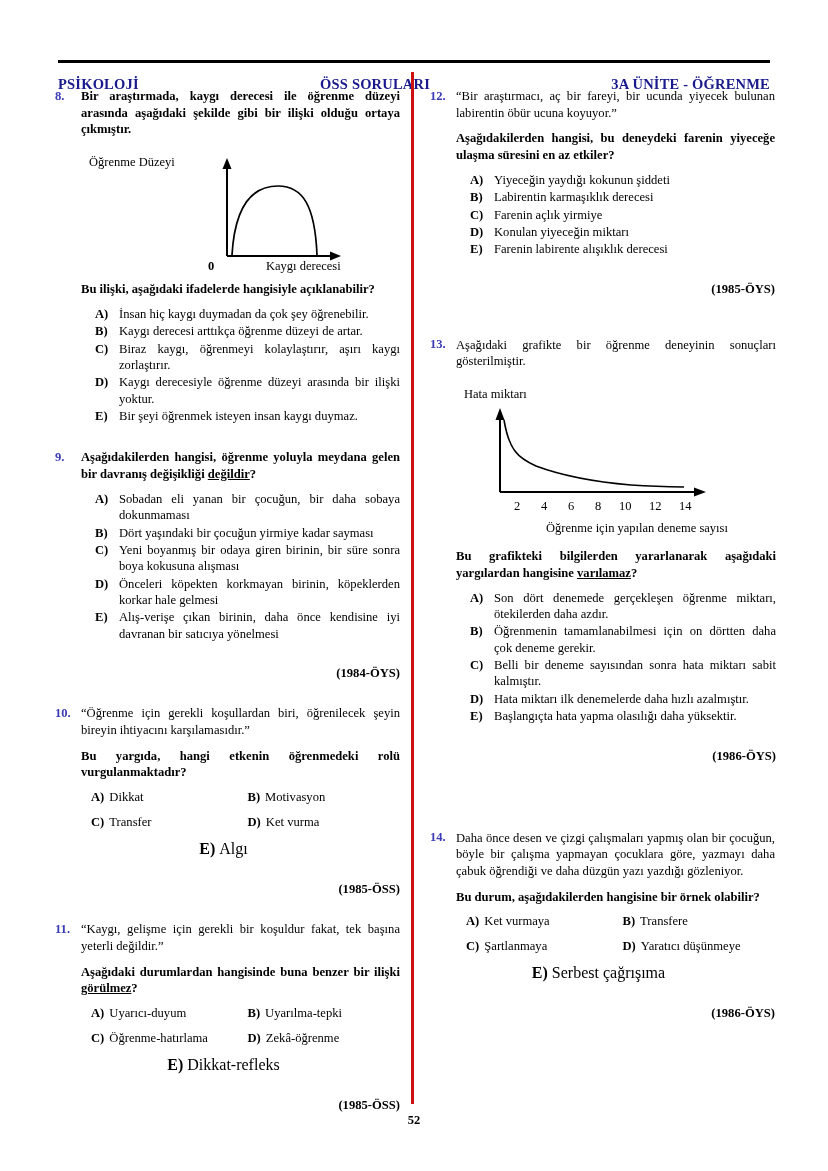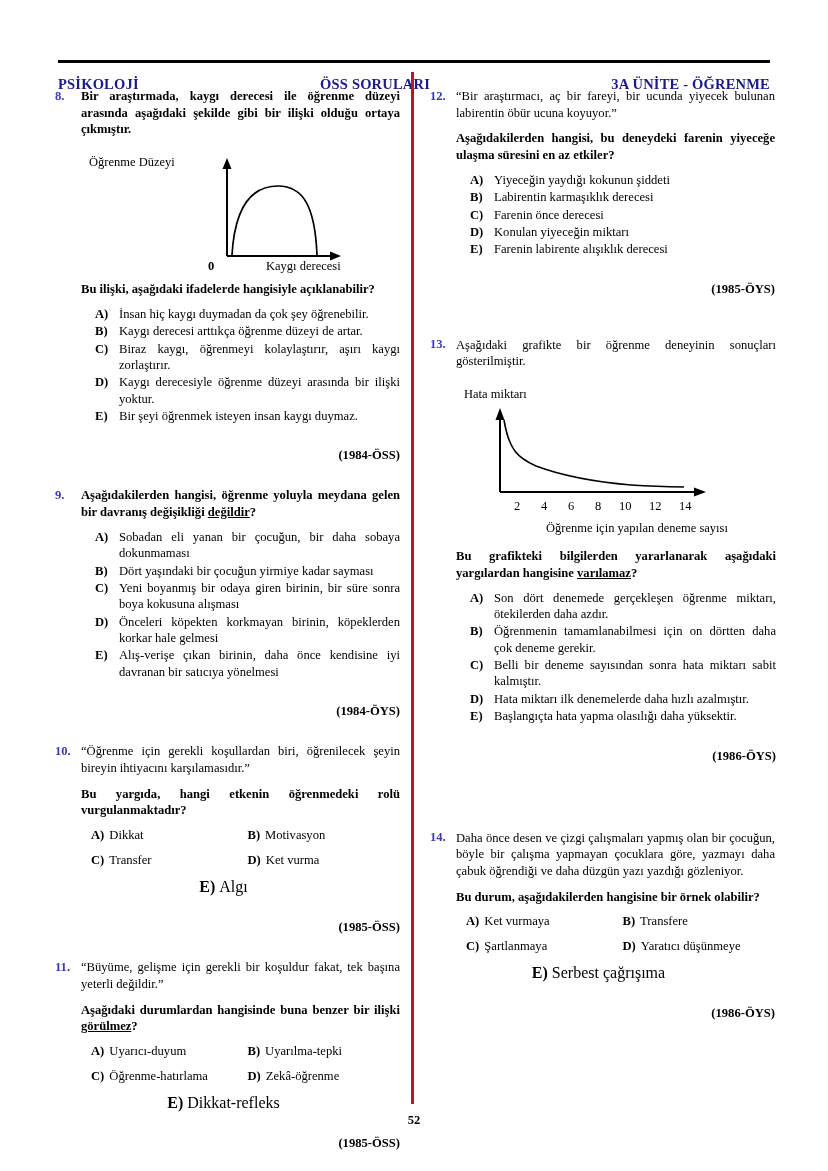--- a/index.html
+++ b/index.html
@@ -232,21 +232,20 @@
             <div class="opt">
               <span class="opt-k">D)</span>
               <span class="opt-t">Kaygı derecesiyle öğrenme düzeyi arasında bir ilişki yoktur.</span>
             </div>
             <div class="opt">
               <span class="opt-k">E)</span>
               <span class="opt-t">Bir şeyi öğrenmek isteyen insan kaygı duymaz.</span>
             </div>
           </div>
 
-          <div class="source">(1984-ÖSS)</div>
         </div>
       </div>
     </div>
 
     <div class="spacer-sm"></div>
 
     <div class="q">
       <div class="q-head">
         <div class="q-num">9.</div>
         <div class="q-body">
@@ -316,21 +315,21 @@
         </div>
       </div>
     </div>
 
     <div class="spacer-sm"></div>
 
     <div class="q">
       <div class="q-head">
         <div class="q-num">11.</div>
         <div class="q-body">
-          <p class="stem plain">“Büyüme, gelişme için gerekli bir koşuldur fakat, tek başına yeterli değildir.”</p>
+          <p class="stem plain">“Kaygı, gelişme için gerekli bir koşuldur fakat, tek başına yeterli değildir.”</p>
           <p class="stem bold"><span>Aşağıdaki durumlardan hangisinde buna benzer bir ilişki </span><span class="u">görülmez</span><span>?</span></p>
 
           <div class="opts-grid">
             <div class="gopt">
               <span class="opt-k">A)</span>
               <span class="opt-t">Uyarıcı-duyum</span>
             </div>
             <div class="gopt">
               <span class="opt-k">B)</span>
               <span class="opt-t">Uyarılma-tepki</span>
@@ -369,21 +368,21 @@
             <div class="opt">
               <span class="opt-k">A)</span>
               <span class="opt-t">Yiyeceğin yaydığı kokunun şiddeti</span>
             </div>
             <div class="opt">
               <span class="opt-k">B)</span>
               <span class="opt-t">Labirentin karmaşıklık derecesi</span>
             </div>
             <div class="opt">
               <span class="opt-k">C)</span>
-              <span class="opt-t">Farenin önce derecesi</span>
+              <span class="opt-t">Farenin açlık yirmiye</span>
             </div>
             <div class="opt">
               <span class="opt-k">D)</span>
               <span class="opt-t">Konulan yiyeceğin miktarı</span>
             </div>
             <div class="opt">
               <span class="opt-k">E)</span>
               <span class="opt-t">Farenin labirente alışıklık derecesi</span>
             </div>
           </div>

